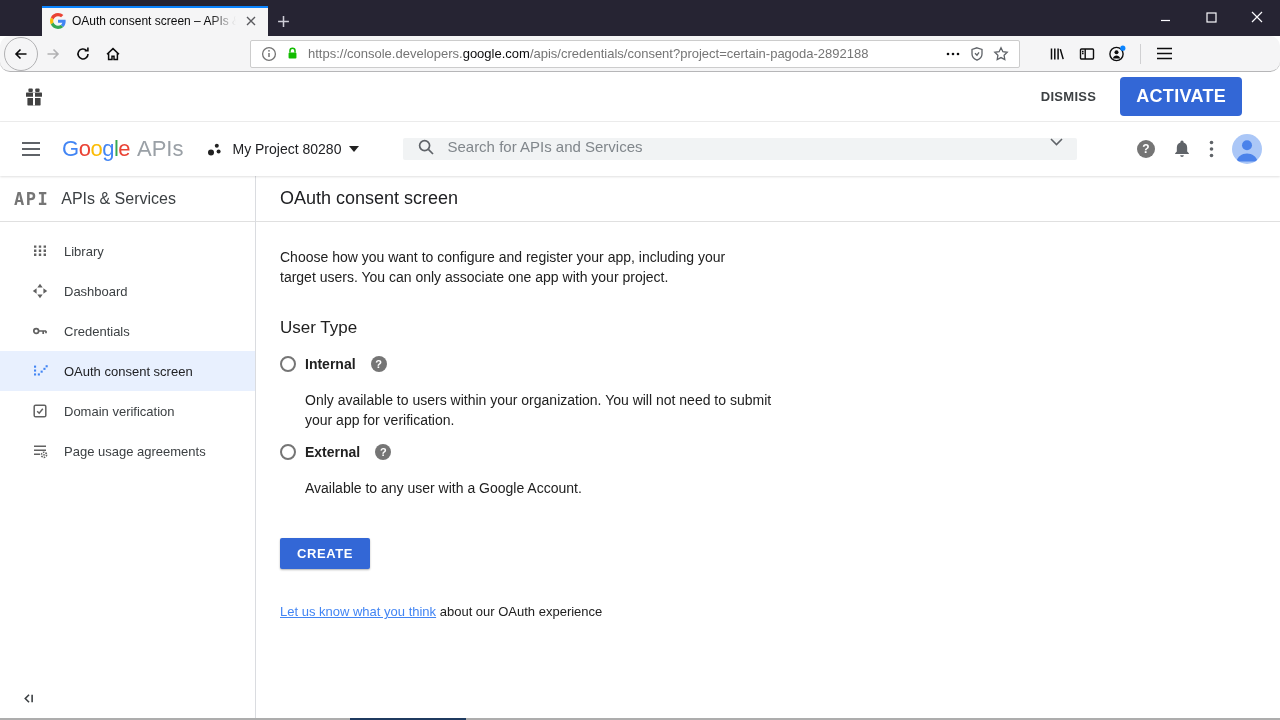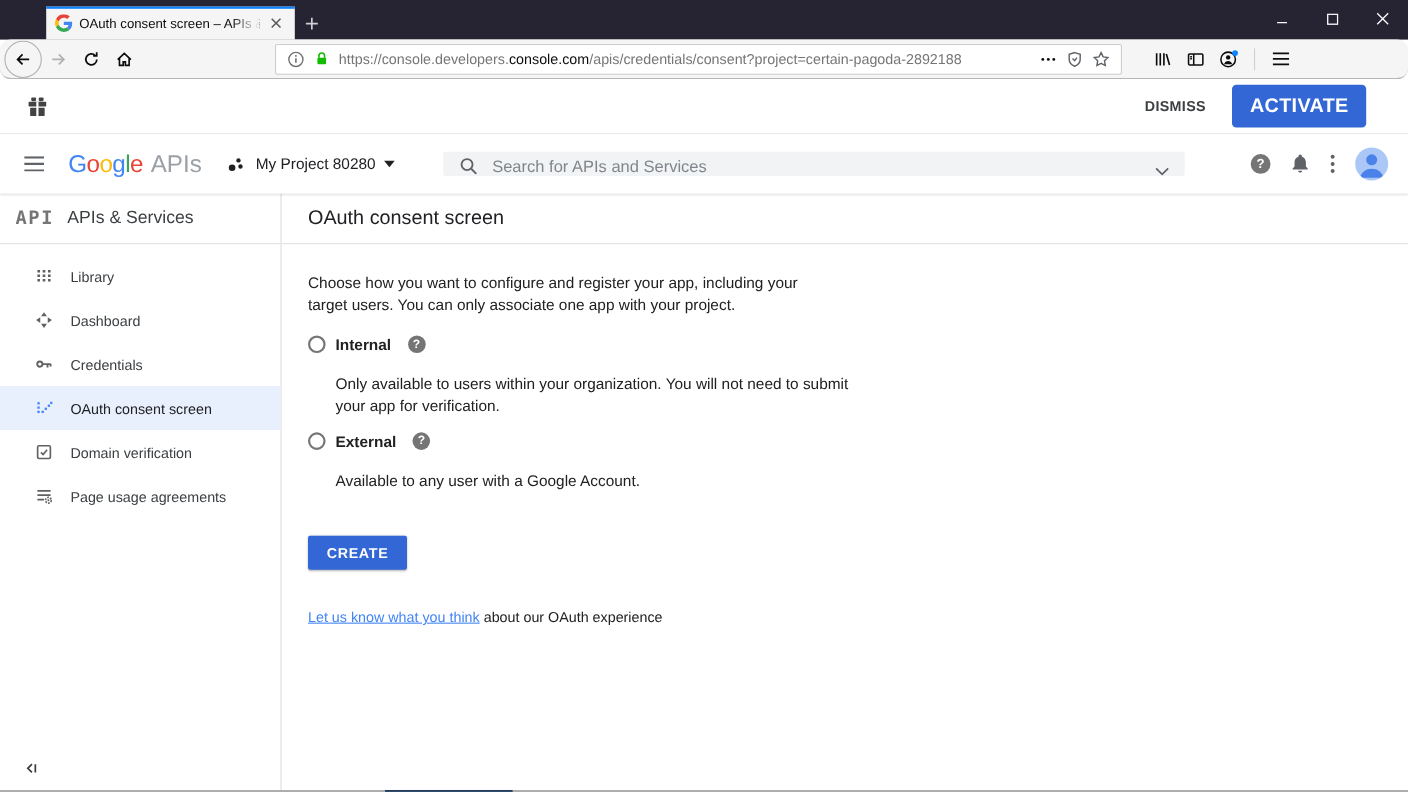--- a/index.html
+++ b/index.html
@@ -56,21 +56,21 @@
                 position:relative; z-index:4; box-shadow:0 1px 2px rgba(0,0,0,.12); }
   .icon-btn { background:none; border:none; display:flex; align-items:center; justify-content:center;
               cursor:pointer; padding:4px; }
   .gcp-logo { display:flex; align-items:baseline; margin-left:18px; }
   .gcp-logo-word { font-size:22px; letter-spacing:-.5px; }
   .gcp-logo-suffix { font-size:22px; color:#9aa0a6; margin-left:7px; font-weight:400; }
   .project-sel { display:flex; align-items:center; margin-left:24px; cursor:pointer; }
   .project-name { font-size:14px; color:#202124; margin-left:10px; }
   .project-caret { margin-left:8px; display:flex; }
   .gcp-search { flex:1; height:22px; background:#f1f3f4; border-radius:2px; margin:0 42px 0 44px;
-                display:flex; align-items:flex-end; padding:0 14px; }
+                display:flex; align-items:flex-start; padding:0 14px; }
   .gcp-search input { flex:1; border:none; background:transparent; outline:none; font-size:15px;
                       color:#202124; margin-left:12px; font-family:inherit; }
   .gcp-search input::placeholder { color:#80868b; }
   .header-icons { display:flex; align-items:center; }
   .header-icons > * { margin-left:18px; }
   .qcircle { width:18px; height:18px; border-radius:50%; background:#757575; display:flex;
              align-items:center; justify-content:center; }
   .qcircle::after { content:'?'; color:#fff; font-size:12px; font-weight:700; }
   .avatar { width:30px; height:30px; border-radius:50%; background:#abc7f7; overflow:hidden;
             display:flex; align-items:flex-end; justify-content:center; cursor:pointer; }
@@ -193,21 +193,21 @@
         </svg>
     </span>
     <span class="sep-ic">
       <svg width="15" height="15" viewBox="0 0 16 16">
           <path d="M5.3 7V5a2.7 2.7 0 0 1 5.4 0v2" fill="none" stroke="#12bc00" stroke-width="1.6"></path>
           <rect x="3.8" y="7" width="8.4" height="6.2" rx="1" fill="#12bc00"></rect>
         </svg>
     </span>
     <span class="url-scroll">
       <span class="url-pre">https://console.developers.</span>
-        <span class="url-host">console.com</span>
+        <span class="url-host">google.com</span>
         <span class="url-path">/apis/credentials/consent?project=certain-pagoda-2892188</span>
     </span>
     <span class="sep-ic">
       <svg width="16" height="16" viewBox="0 0 16 16" fill="#0c0c0d">
           <circle cx="3" cy="8" r="1.3"></circle>
           <circle cx="8" cy="8" r="1.3"></circle>
           <circle cx="13" cy="8" r="1.3"></circle>
         </svg>
     </span>
     <span class="sep-ic">
@@ -402,20 +402,21 @@
     </button>
   </div>
 
   <div class="main">
     <div class="main-title-row">
       <span class="main-title">OAuth consent screen</span>
     </div>
     <div class="content">
       <p class="intro">Choose how you want to configure and register your app, including your target users. You can only associate one app with your project.</p>
 
+      <h2 class="section-title">User Type</h2>
 
       <div class="option-row">
         <span class="radio"></span>
         <span class="option-label">Internal</span>
         <span class="help-ic"></span>
       </div>
       <p class="option-desc">Only available to users within your organization. You will not need to submit your app for verification.</p>
 
       <div class="option-row second">
         <span class="radio"></span>

